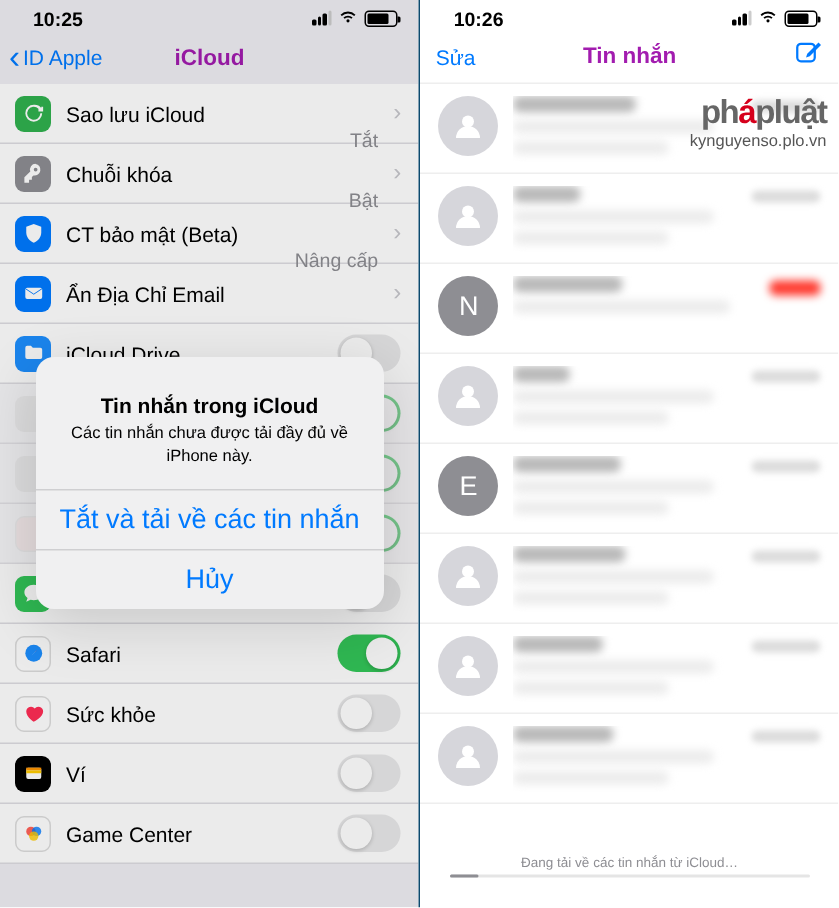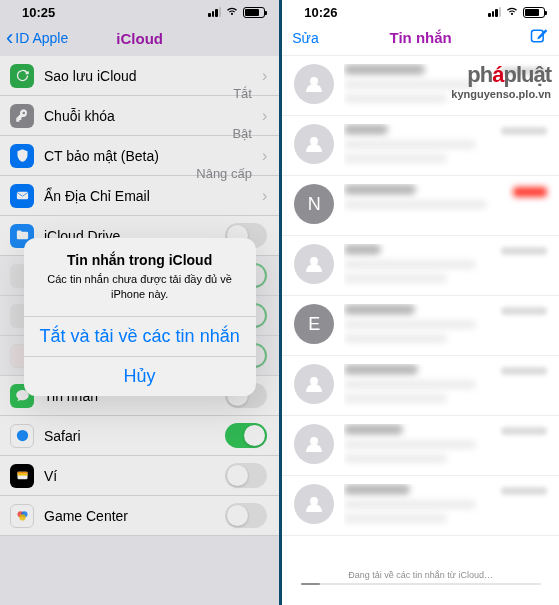--- a/index.html
+++ b/index.html
@@ -1,19 +1,19 @@
 <!DOCTYPE html>
 <html><head>
 <meta charset="utf-8">
 <style>
 * { margin:0; padding:0; box-sizing:border-box; font-family: -apple-system, 'Helvetica Neue', Arial, sans-serif; -webkit-font-smoothing:antialiased; }
 body { width:559px; height:605px; background:#fff; display:flex; position:relative; overflow:hidden;}
 .phone { width:337px; height:605px; position:relative; overflow:hidden; }
 .phone.left { background:#efeef3; }
-.phone.right { background:#fff; border-left:3px solid #0c4a6e;}
+.phone.right { background:#fff; border-left:1px solid #0c4a6e;}
 
 .status { height:20px; display:flex; justify-content:space-between; align-items:center; padding:4px 14px 0 22px; font-size:13px; font-weight:600; color:#000;}
 .status .icons { display:flex; gap:4px; align-items:center;}
 .sig { display:inline-flex; align-items:flex-end; gap:1px; }
 .sig span{ width:2.5px; background:#000; border-radius:1px;}
 .sig span:nth-child(1){height:4px} .sig span:nth-child(2){height:6px} .sig span:nth-child(3){height:8px} .sig span:nth-child(4){height:10px;background:#ccc}
 .wifi { font-size:13px; }
 .batt { width:22px; height:11px; border:1px solid #000; border-radius:3px; position:relative; padding:1px;}
 .batt::after{content:'';position:absolute;right:-3px;top:3px;width:2px;height:4px;background:#000;border-radius:0 1px 1px 0;}
 .batt i{display:block;width:75%;height:100%;background:#000;border-radius:1px;}
@@ -39,21 +39,21 @@
 
 
 .ic-bk{background:#30b14f;color:#fff} .ic-key{background:#8e8e93;color:#fff} .ic-ct{background:#007aff;color:#fff}
 .ic-mail{background:#007aff;color:#fff} .ic-drive{background:#1e90ff;color:#fff} .ic-msg{background:#34c759;color:#fff}
 .ic-saf{background:#fff;border:0.5px solid #ddd} .ic-home{background:#fff;border:0.5px solid #ddd} .ic-health{background:#fff;border:0.5px solid #ddd}
 .ic-wallet{background:#000;color:#fff} .ic-gc{background:#fff;border:0.5px solid #ddd}
 .icon svg{width:15px;height:15px}
 
 .dimmer{ position:absolute; inset:0; background:rgba(0,0,0,.08);}
 .alert { position:absolute; left:50%; top:238px; transform:translateX(-50%); width:232px; background:#f0f0f1; border-radius:12px; overflow:hidden; box-shadow:0 10px 40px rgba(0,0,0,.15);}
-.alert .body{ padding:14px 14px 14px; text-align:center;}
+.alert .body{ padding:24px 14px 14px; text-align:center;}
 .alert .t{ font-size:14px; font-weight:600; color:#000; margin-bottom:4px;}
 .alert .m{ font-size:11px; color:#000; line-height:1.35;}
 .alert .btn{ height:40px; display:flex; align-items:center; justify-content:center; border-top:0.5px solid #cfcfd1; color:#007aff; font-size:18px;}
 .alert .btn.bold{font-weight:400}
 
 .msgrow{ display:flex; gap:10px; padding:8px 12px 8px 12px; border-bottom:0.5px solid #eee; align-items:flex-start; height:60px;}
 .avatar{ width:40px; height:40px; border-radius:50%; background:#d6d6db; display:flex; align-items:center; justify-content:center; color:#fff; font-size:18px; font-weight:500; flex-shrink:0;}
 .msgrow .content{ flex:1; overflow:hidden;}
 .blurline{ height:10px; border-radius:5px; background:#e3e3e3; filter:blur(3px); margin-bottom:5px;}
 .blurline.name{ background:#b9b9b9; width:55%; height:11px;}
@@ -63,21 +63,21 @@
 .msgrow .date.red{ background:#ff3b30; filter:blur(3px); width:34px; height:10px;}
 
 .loading{ position:absolute; bottom:20px; left:50%; transform:translateX(-50%); width:240px; text-align:center;}
 .loading .txt{ font-size:9px; color:#8e8e93; margin-bottom:3px;}
 .loading .bar{ height:2px; background:#e5e5e5; border-radius:2px;}
 .loading .bar i{display:block;height:100%;width:8%;background:#8e8e93;border-radius:2px;}
 
 .watermark{ position:absolute; top:62px; right:8px; text-align:right; pointer-events:none;}
 .watermark .l1{ font-size:22px; font-weight:700; color:#666; letter-spacing:-1px;}
 .watermark .l1 .r{color:#d6001c}
-.watermark .l2{ font-size:11px; color:#555; font-weight:700;}
+.watermark .l2{ font-size:11px; color:#555; font-weight:400;}
 .phone.left .list{filter:none}
 </style>
 </head>
 <body>
 
 <div class="phone left">
   <div class="status">
     <span>10:25</span>
     <div class="icons">
       <span class="sig">
@@ -189,20 +189,31 @@
     <div class="row">
       <div class="icon ic-saf">
           <svg viewBox="0 0 24 24">
             <circle cx="12" cy="12" r="9" fill="#1e90ff"></circle>
             <path d="M16 8l-3 3-5 5 3-3z" fill="#fff"></path>
             <path d="M16 8l-5 5 3-3z" fill="#ff3b30"></path>
           </svg>
         </div>
       <div class="label">Safari</div>
       <div class="toggle on">
+          <i></i>
+        </div>
+    </div>
+    <div class="row">
+      <div class="icon ic-health">
+          <svg viewBox="0 0 24 24">
+            <path fill="#ff2d55" d="M12 21s-8-5-8-11a5 5 0 019-3 5 5 0 019 3c0 6-10 11-10 11z"></path>
+          </svg>
+        </div>
+      <div class="label">Sức khỏe</div>
+      <div class="toggle">
           <i></i>
         </div>
     </div>
     <div class="row">
       <div class="icon ic-wallet">
           <svg viewBox="0 0 24 24">
             <rect x="4" y="6" width="16" height="12" rx="2" fill="#fff"></rect>
             <rect x="4" y="6" width="16" height="3" fill="#ff9500"></rect>
             <rect x="4" y="9" width="16" height="3" fill="#ffcc00"></rect>
           </svg>

